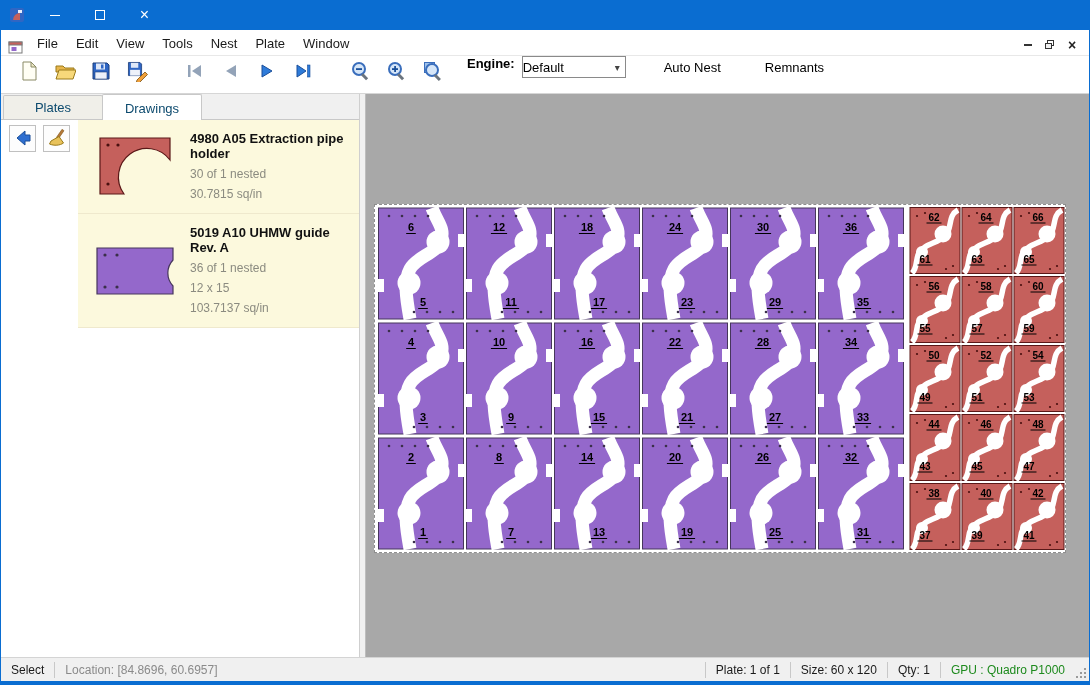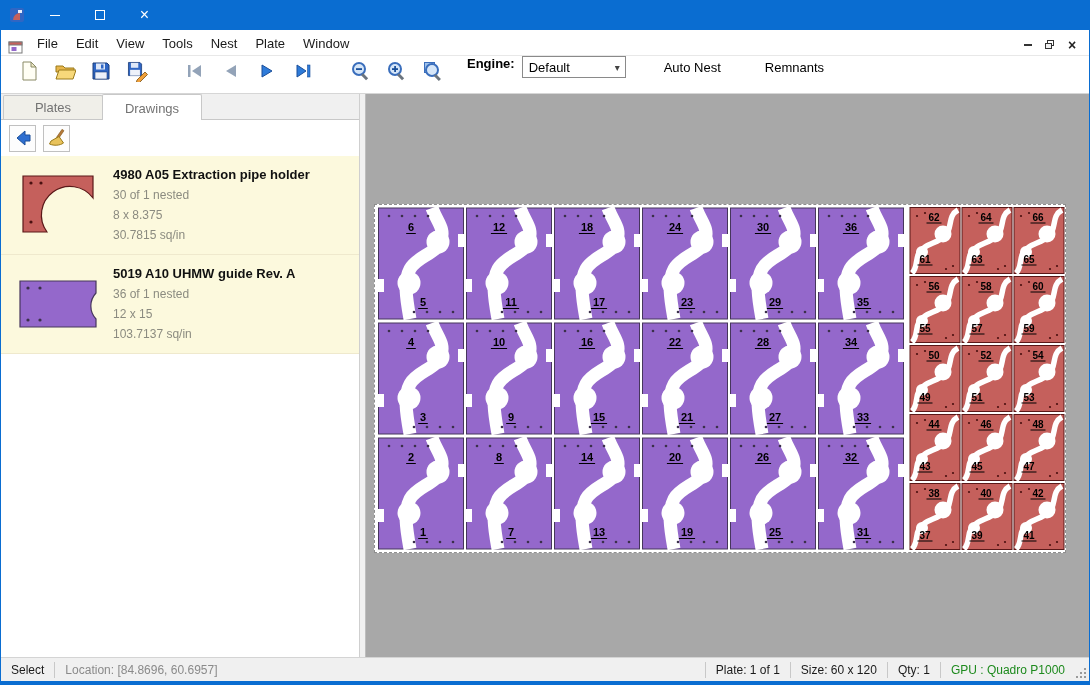--- a/index.html
+++ b/index.html
@@ -23,31 +23,31 @@
   .mdi-buttons { margin-left:auto; display:flex; align-items:center; padding-right:6px; }
   .mbtn { width:22px; height:20px; display:flex; align-items:center; justify-content:center; }
   .mdi-min { width:8px; height:2px; background:#333; display:block; }
   .mdi-close { font-size:14px; font-weight:bold; color:#222; line-height:14px; }
 
   
   .toolbar { height:38px; background:#fff; border-bottom:1px solid #d6d6d6; display:flex; align-items:flex-start; padding-left:12px; flex:0 0 auto; }
   .tb-btn { width:32px; height:30px; display:flex; align-items:center; justify-content:center; margin-right:4px; border:1px solid transparent; }
   .tb-gap { width:22px; }
   .engine-label { font-weight:bold; font-size:13px; margin:0 7px 0 14px; }
-  .combo { width:104px; height:22px; border:1px solid #8a8a8a; background:#fff; display:flex; align-items:center; font-size:13px; padding-left:6px; }
+  .combo { width:104px; height:22px; border:1px solid #8a8a8a; background:#fff; display:flex; align-items:center; font-size:13px; }
   .combo .caret { margin-left:auto; padding-right:5px; font-size:10px; color:#444; }
   .tool-text { font-size:13px; margin-left:32px; padding:4px 6px; }
 
   
   .content { flex:1; display:flex; min-height:0; }
   .left-panel { width:358px; flex:0 0 auto; display:flex; flex-direction:column; background:#fff; }
   .tabstrip { height:26px; background:#f0f0f0; display:flex; align-items:flex-end; padding-left:2px; border-bottom:1px solid #c8c8c8; flex:0 0 auto; }
-  .tab { min-width:100px; text-align:center; font-size:13px; padding:4px 0; border:1px solid #c8c8c8; border-bottom:none; background:#f0efe9; color:#737373; margin-right:-1px; border-radius:2px 2px 0 0; }
+  .tab { min-width:100px; text-align:center; font-size:13px; padding:4px 0; border:1px solid #c8c8c8; border-bottom:none; background:#f0efe9; color:#0c4a6e; margin-right:-1px; border-radius:2px 2px 0 0; }
   .tab.active { background:#fff; position:relative; z-index:2; margin-bottom:-1px; padding-top:6px; }
-  .panel-body { flex:1; background:#fff; display:flex; flex-direction:column; min-height:0; }
+  .panel-body { flex:1; background:#fff; display:flex; min-height:0; }
   .panel-toolbar { height:36px; display:flex; align-items:center; padding:0 8px; gap:7px; flex:0 0 auto; }
   .ptb-btn { width:27px; height:27px; border:1px solid #c0c0c0; background:#fdfdfd; display:flex; align-items:center; justify-content:center; }
   .drawing-list { overflow:hidden; }
   .drawing-item { display:flex; gap:12px; padding:9px 10px 9px 14px; background:var(--listbg,#fcf9dd); border-bottom:1px solid #efe9cd; cursor:default; }
   .thumb { width:86px; display:flex; align-items:center; justify-content:center; flex:0 0 auto; }
   .meta { padding-top:2px; }
   .dtitle { font-size:13px; font-weight:bold; color:#111; margin-bottom:3px; }
   .dsub { font-size:12px; color:#8b8b80; line-height:20px; }
 
   .splitter { width:7px; background:#f0f0f0; border-left:1px solid #cfcfcf; border-right:1px solid #bdbdbd; flex:0 0 auto; }
@@ -241,21 +241,20 @@
               <svg width="78" height="66" viewBox="0 0 78 66">
                   <path d="M4,4 H74 V26 A24,24 0 0 0 28,60 H4 Z" fill="var(--red,#c5605c)" stroke="#5a1818" stroke-width="1.2"></path>
                   <circle cx="12" cy="11" r="1.6" fill="#4a1010"></circle>
                   <circle cx="22" cy="11" r="1.6" fill="#4a1010"></circle>
                   <circle cx="12" cy="50" r="1.6" fill="#4a1010"></circle>
                 </svg>
             </div>
             <div class="meta">
               <div class="dtitle">4980 A05 Extraction pipe holder</div>
               <div class="dsub">30 of 1 nested</div>
-              <div class="dsub">8 x 8.375</div>
               <div class="dsub">30.7815 sq/in</div>
             </div>
           </div>
           <div class="drawing-item">
             <div class="thumb">
               <svg width="84" height="58" viewBox="0 0 84 58">
                   <path d="M4,6 H80 V18 A19,19 0 0 0 80,44 V52 H4 Z" fill="var(--purple,#9468cb)" stroke="#46365c" stroke-width="1.2"></path>
                   <circle cx="12" cy="13" r="1.6" fill="#3a2f4a"></circle>
                   <circle cx="24" cy="13" r="1.6" fill="#3a2f4a"></circle>
                   <circle cx="12" cy="45" r="1.6" fill="#3a2f4a"></circle>

